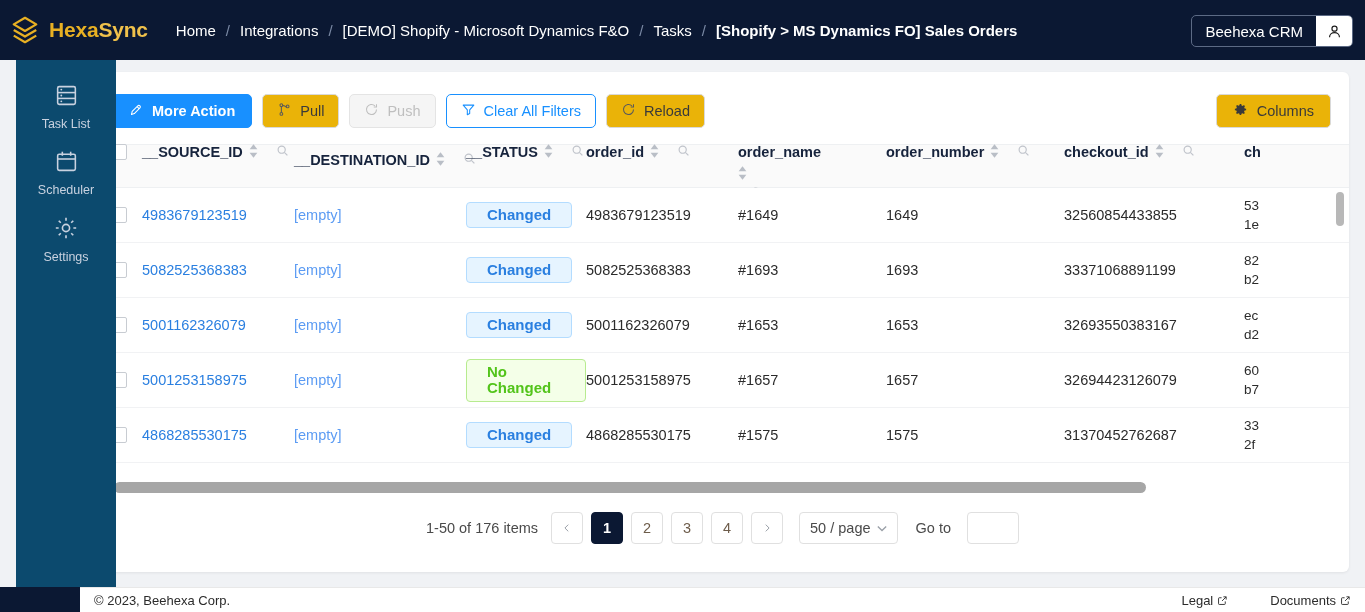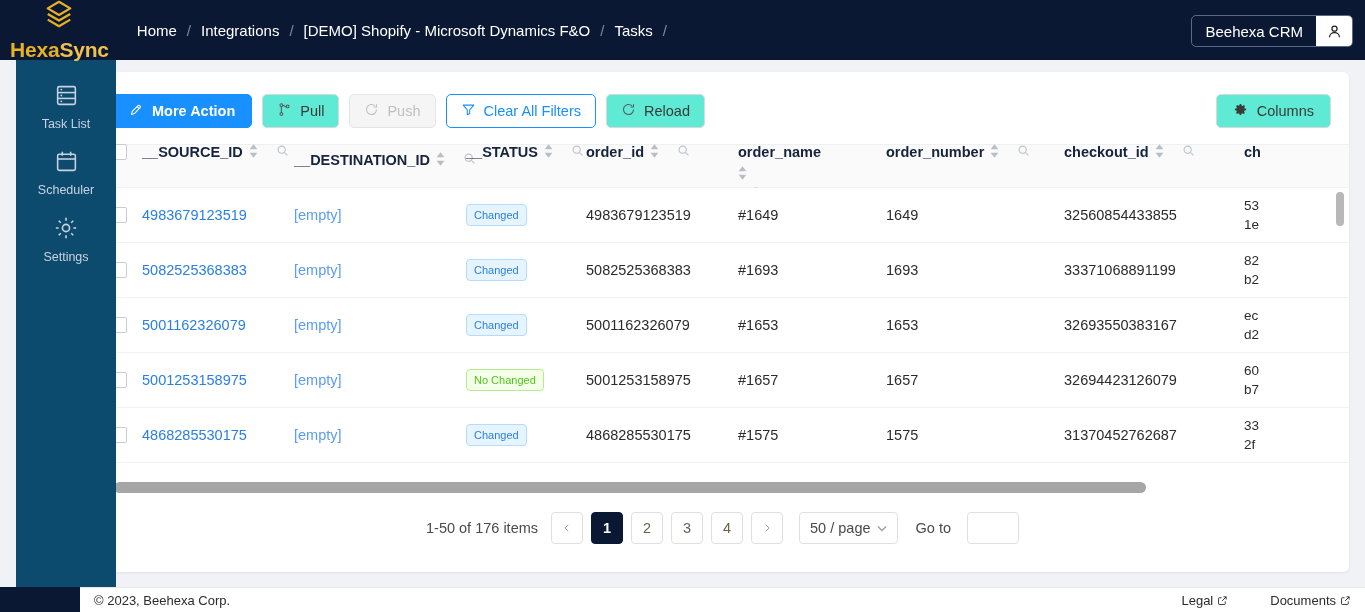--- a/index.html
+++ b/index.html
@@ -11,21 +11,21 @@
   }
   body { position: relative; }
 
   
   .topbar {
     position: absolute; top: 0; left: 0; width: 1365px; height: 60px;
     background: #0b1833;
     display: flex; align-items: center;
     z-index: 20;
   }
-  .logo-wrap { display: flex; align-items: center; padding-left: 10px; gap: 9px; flex-direction: column; }
+  .logo-wrap { display: flex; align-items: center; padding-left: 10px; gap: 9px; }
   .logo-mark { width: 30px; height: 30px; display: block; }
   .logo-text { color: #e8b023; font-size: 21px; font-weight: bold; letter-spacing: -.2px; }
   .logo-text .sync { color: #f0c14b; }
 
   .crumbs { display: flex; align-items: center; margin-left: 28px; gap: 0; }
   .crumb {
     color: #ffffff; font-size: 15px; text-decoration: none; white-space: nowrap;
     padding: 2px 0;
   }
   .crumb.current { font-weight: bold; }
@@ -68,21 +68,21 @@
 
   
   .toolbar {
     display: flex; align-items: center;
     padding: 22px 18px 16px 16px; gap: 10px;
     position: relative;
   }
   .btn {
     height: 34px; border-radius: 5px; display: inline-flex; align-items: center;
     gap: 8px; padding: 0 14px; font-size: 14.5px; cursor: pointer;
-    border: 1px solid #d9d9d9; background: #5eead4; color: #3a3a3a;
+    border: 1px solid #d9d9d9; background: #eab308; color: #3a3a3a;
     white-space: nowrap;
   }
   .btn.primary { background: #1890ff; border-color: #1890ff; color: #fff; font-weight: bold; padding: 0 16px; }
   .btn.disabled { background: #f5f5f5; border-color: #e4e4e4; color: #bfbfbf; cursor: default; }
   .btn.outline-blue { border-color: #1890ff; color: #1890ff; background: #fff; }
   .btn.columns { margin-left: auto; gap: 9px; padding: 0 16px; }
 
   
   .table-wrap { position: relative; margin: 0 0 0 0; }
   .thead {
@@ -100,22 +100,23 @@
   .tbody { position: relative; height: 305px; overflow: hidden; background: #fff; }
   .tr {
     display: flex; align-items: center; height: 55px;
     border-bottom: 1px solid #f1f2f4;
     font-size: 14.5px; color: #2b2b2b;
   }
   .td { flex: none; display: flex; align-items: center; }
   .link { color: #2a7fe0; }
   .empty { color: #5b9bf3; }
   .badge {
-    display: inline-block; font-size: 11px; border-radius: 4px; padding: 4px 7px;
+    display: inline-block; font-size: 15px; border-radius: 4px; padding: 4px 20px;
     line-height: 1.1;
+    font-weight: bold;
   }
   .badge.changed { background: #e6f4ff; border: 1px solid #b3dcff; color: #2a7fe0; }
   .badge.nochanged { background: #f4ffe8; border: 1px solid #b7eb8f; color: #52c41a; }
   .cell-2line { flex-direction: column; align-items: flex-start; justify-content: center; gap: 4px; font-size: 13.5px; }
 
   .cb {
     width: 16px; height: 16px; border: 1px solid #c8ccd2; border-radius: 2px; background: #fff;
     display: inline-block; cursor: pointer;
   }
 
@@ -182,20 +183,21 @@
 
   <div class="crumbs">
     <a class="crumb" href="#">Home</a>
     <span class="crumb-sep">/</span>
     <a class="crumb" href="#">Integrations</a>
     <span class="crumb-sep">/</span>
     <a class="crumb" href="#">[DEMO] Shopify - Microsoft Dynamics F&amp;O</a>
     <span class="crumb-sep">/</span>
     <a class="crumb" href="#">Tasks</a>
     <span class="crumb-sep">/</span>
+    <span class="crumb current">[Shopify &gt; MS Dynamics FO] Sales Orders</span>
   </div>
 
   <div class="user-chip">
     <span class="user-chip-label">Beehexa CRM</span>
     <span class="user-chip-ico">
       <svg width="17" height="17" viewBox="0 0 24 24" fill="none" stroke="#1f1f1f" stroke-width="1.7">
         <circle cx="12" cy="8" r="3.6"></circle>
           <path d="M5 20c0-3.9 3.1-6.4 7-6.4s7 2.5 7 6.4"></path>
       </svg>
     </span>

